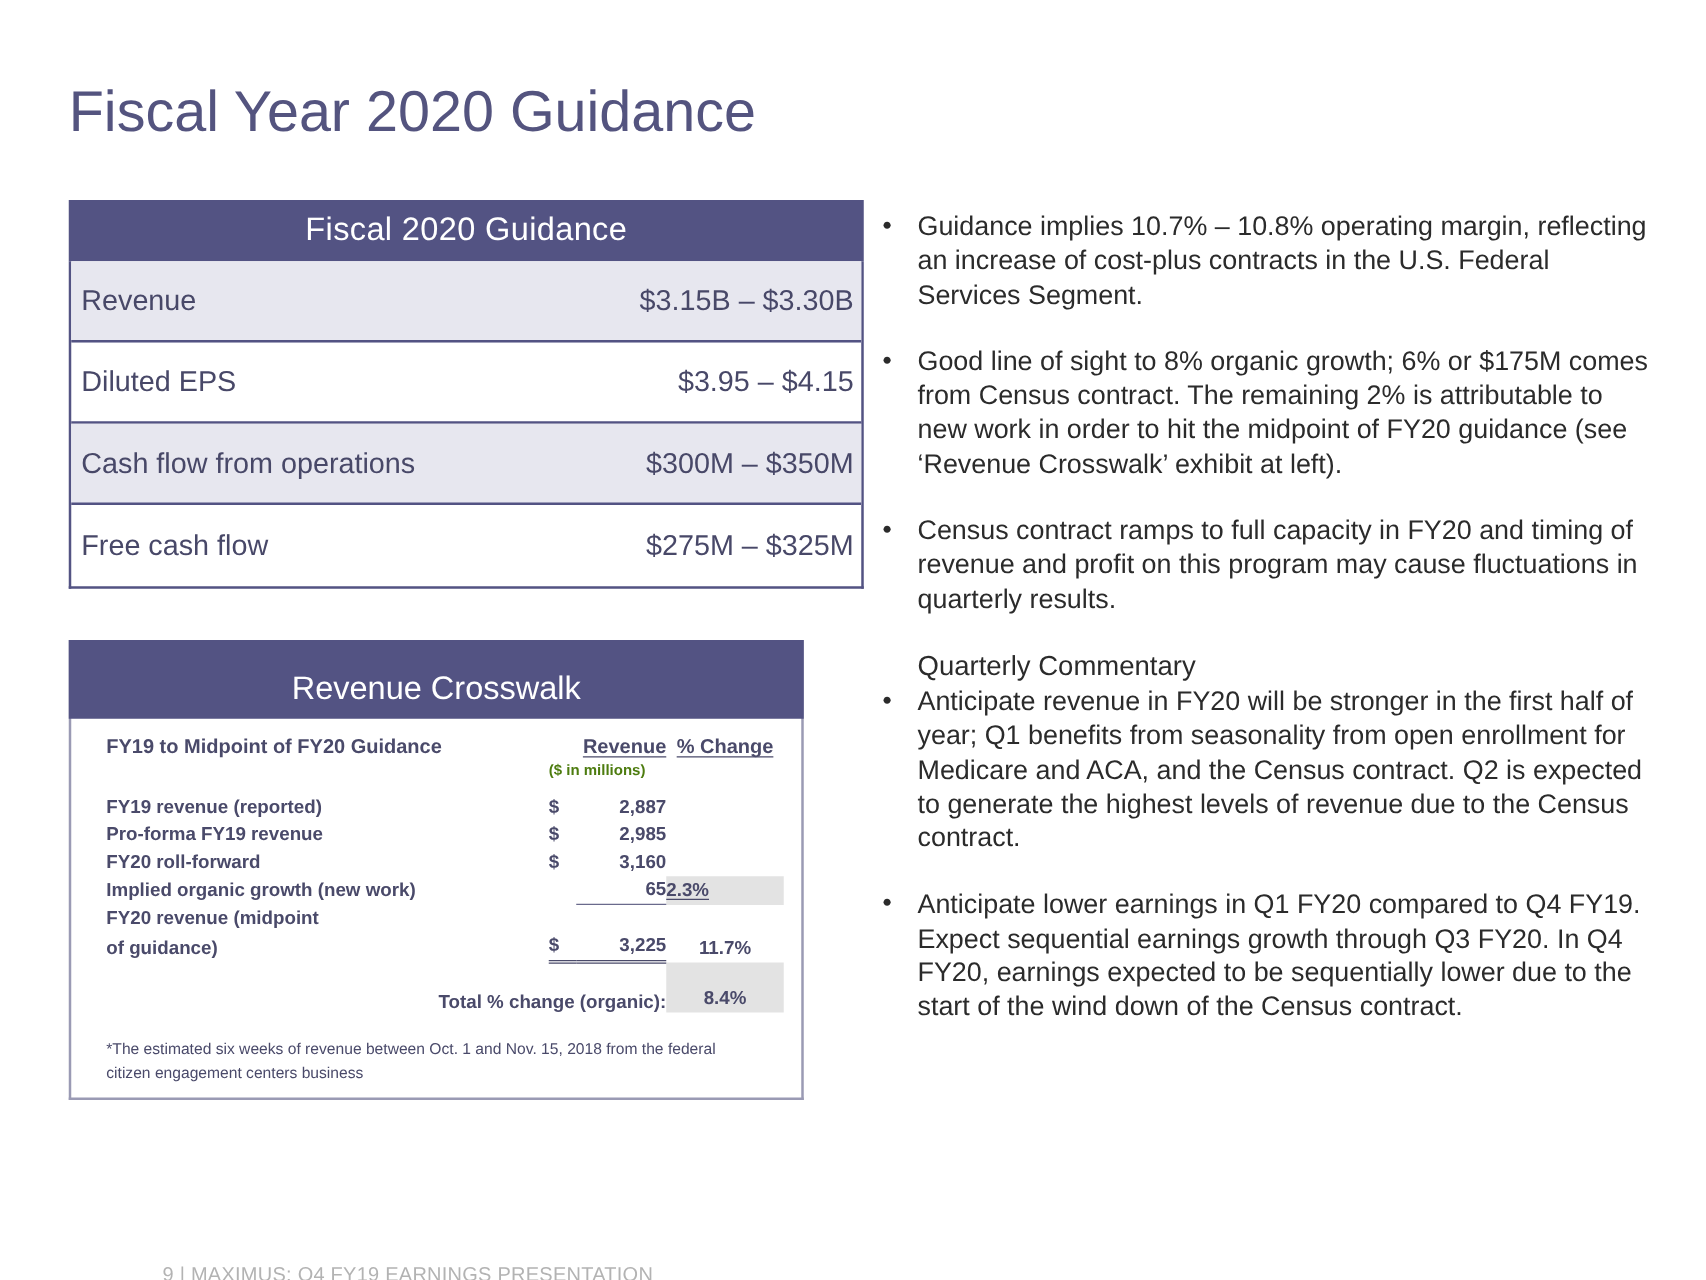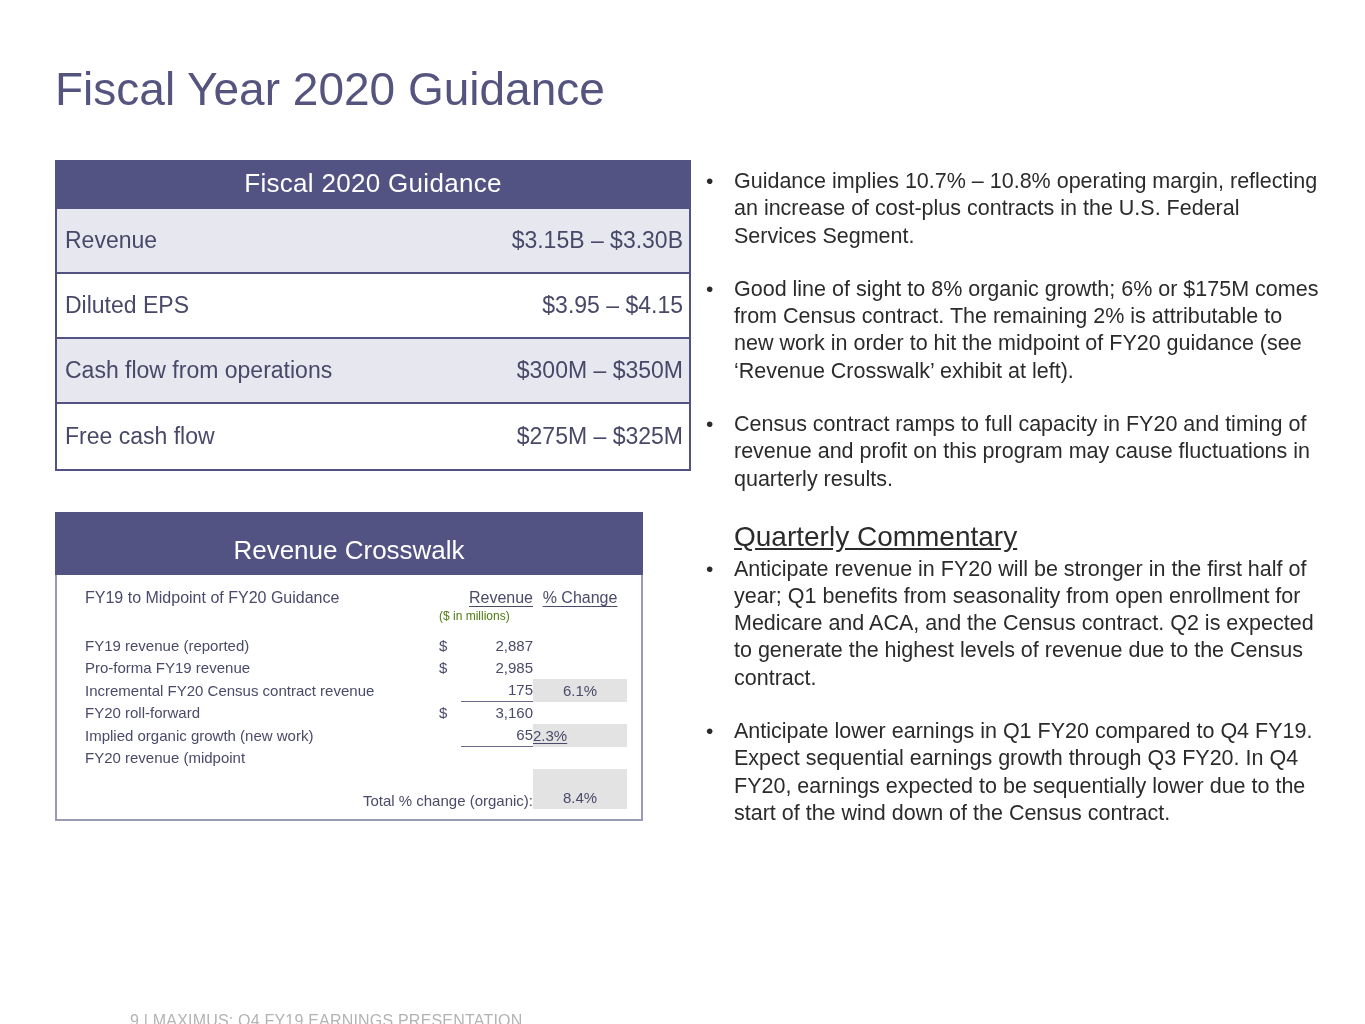--- a/index.html
+++ b/index.html
@@ -90,20 +90,21 @@
   }
   .cw-inner {
     padding: 14px 18px 10px 28px;
     font-size: 15px;
     color: #4a4a6a;
   }
   .cw-grid {
     width: 100%;
     border-collapse: collapse;
     table-layout: fixed;
+    font-weight: bold;
   }
   .cw-grid td { padding: 0; vertical-align: bottom; }
   .col-label  { width: 354px; }
   .col-dollar { width: 22px;  text-align: left;  }
   .col-num    { width: 72px;  text-align: right; }
   .col-pct    { width: 94px;  text-align: center; }
 
   .cw-row-h td { padding-bottom: 2px; }
   .cw-title {
     font-size: 16px;
@@ -174,24 +175,23 @@
     font-size: 21px;
     line-height: 1.27;
     color: #2b2b2b;
   }
   .bullet .txt {
     flex: 1 1 auto;
     font-size: 21.5px;
   }
   .subhead {
     margin: 0 0 1px 28px;
-    font-size: 28px;
+    font-size: 22px;
     color: #2b2b2b;
     line-height: 1.27;
-    text-decoration: underline;
   }
   .bullet.tight { margin-bottom: 26px; }
 
   
   .footer {
     position: absolute;
     left: 130px;
     top: 1012px;
     font-size: 16px;
     color: #b3b3b3;
@@ -272,26 +272,20 @@
       </tr>
 
 
       <tr class="cw-line">
         <td class="cw-item">Pro-forma FY19 revenue</td>
         <td class="cw-dollar">$</td>
         <td class="cw-num" style="text-align:right">2,985</td>
         <td class="cw-pct" style="text-align:center"></td>
       </tr>
 
-      <tr class="cw-line">
-        <td class="cw-item">Incremental FY20 Census contract revenue</td>
-        <td class="cw-dollar"></td>
-        <td class="cw-num" style="text-align:right;border-bottom:1px solid #6a6a8c;">175</td>
-        <td class="cw-pct hl" style="text-align:center">6.1%</td>
-      </tr>
 
       <tr class="cw-line">
         <td class="cw-item">FY20 roll-forward</td>
         <td class="cw-dollar">$</td>
         <td class="cw-num" style="text-align:right">3,160</td>
         <td class="cw-pct" style="text-align:center"></td>
       </tr>
 
       <tr class="cw-line">
         <td class="cw-item">Implied organic growth (new work)</td>
@@ -302,28 +296,35 @@
         </td>
       </tr>
 
       <tr class="cw-line">
         <td class="cw-item">FY20 revenue (midpoint</td>
         <td></td>
             <td></td>
             <td></td>
       </tr>
 
+      <tr class="cw-line">
+        <td class="cw-item">of guidance)</td>
+        <td class="cw-dollar dbl-under">$</td>
+        <td class="cw-num dbl-under" style="text-align:right">3,225</td>
+        <td class="cw-pct" style="text-align:center">11.7%</td>
+      </tr>
 
       <tr class="total-row">
         <td colspan="3" class="total-label">Total % change (organic):</td>
         <td class="cw-pct hl" style="text-align:center">8.4%</td>
       </tr>
     </tbody>
       </table>
 
+    <div class="footnote">*The estimated six weeks of revenue between Oct. 1 and Nov. 15, 2018 from the federal citizen engagement centers business</div>
   </div>
 </div>
 
 <div class="right-col">
 
   <div class="bullet">
     <span class="dot">•</span>
     <span class="txt">Guidance implies 10.7% – 10.8% operating margin, reflecting an increase of cost-plus contracts in the U.S. Federal Services Segment.</span>
   </div>
 

